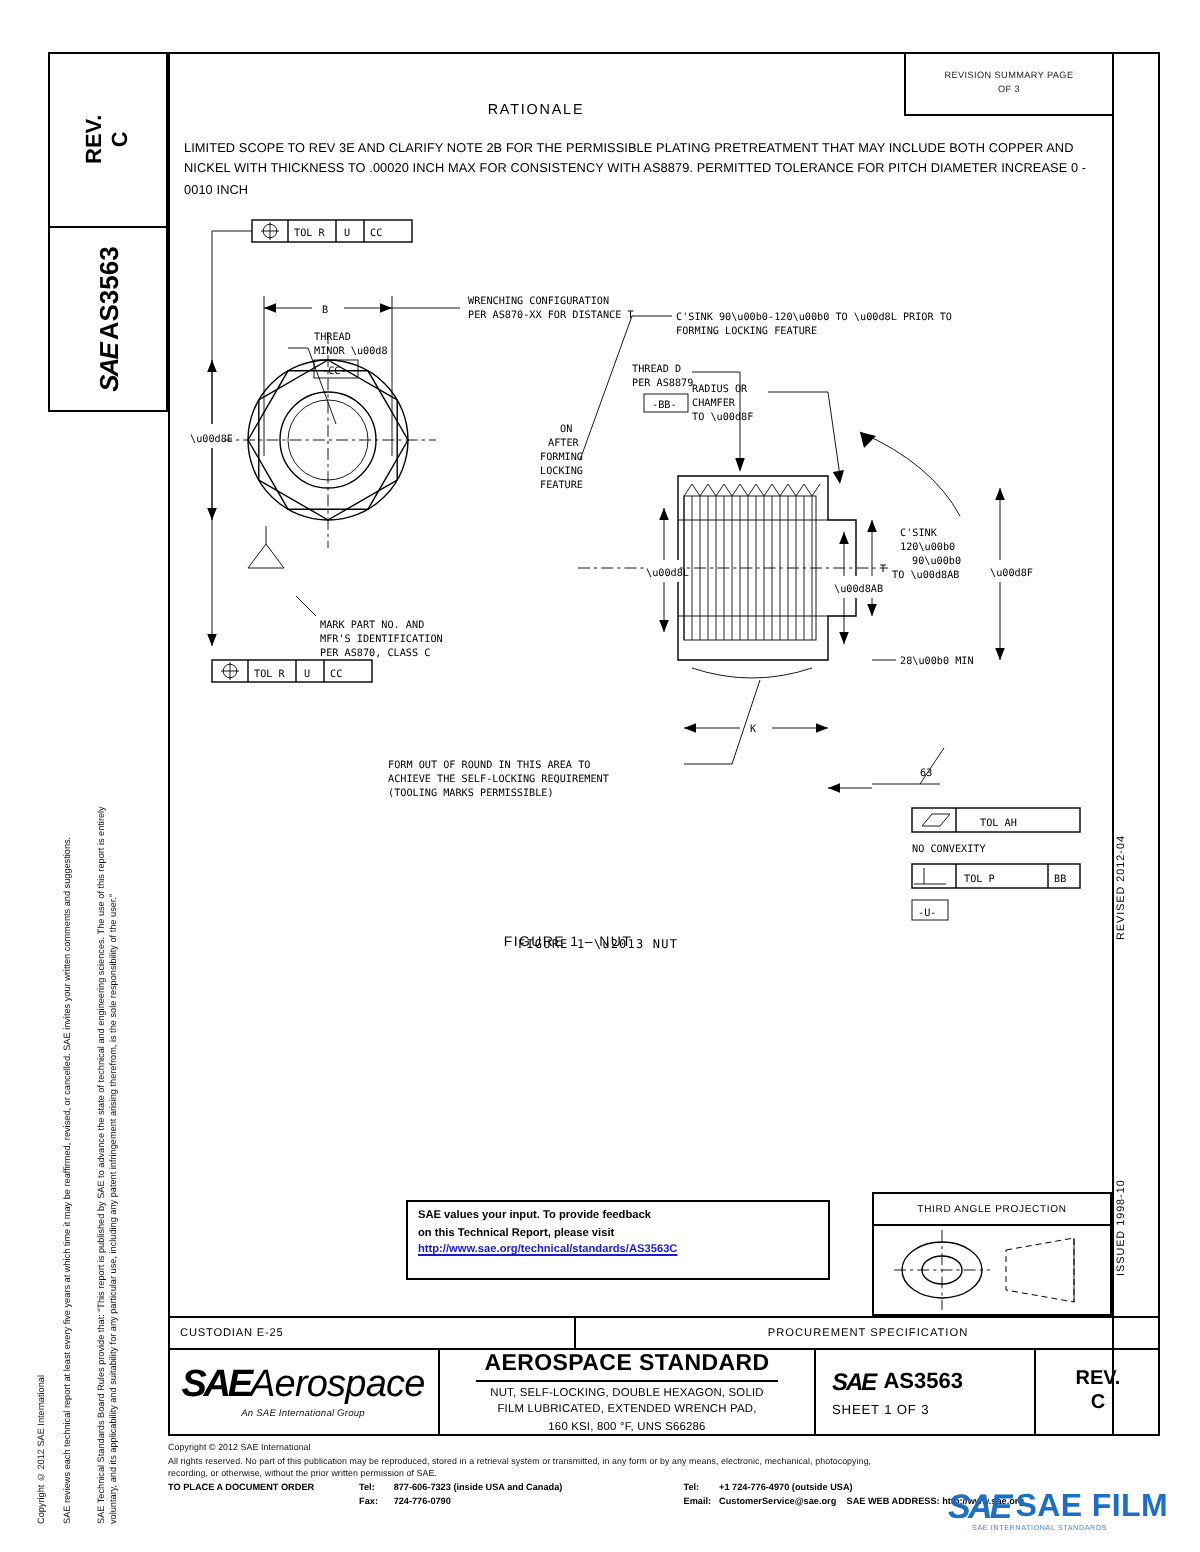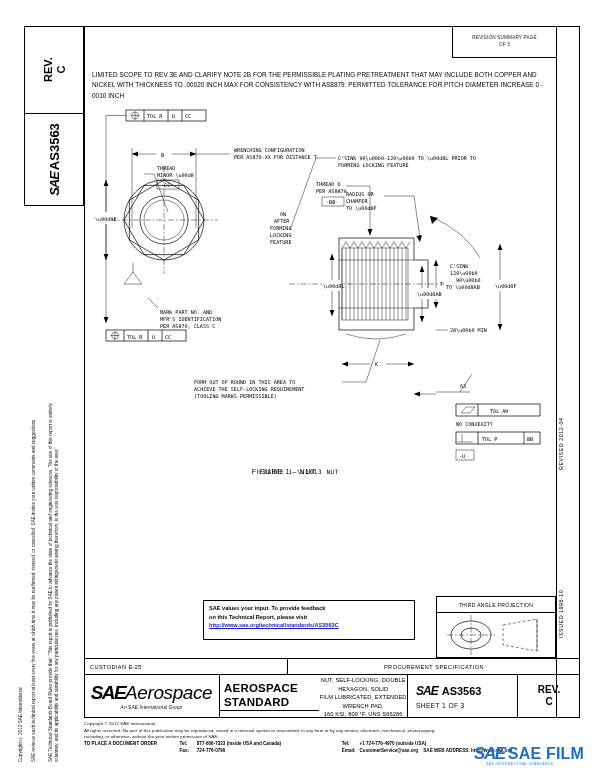--- a/index.html
+++ b/index.html
@@ -143,21 +143,21 @@
     display:flex;flex-direction:column;align-items:center;justify-content:center;
   }
   .logo-row{display:flex;align-items:baseline;white-space:nowrap;}
   .logo-sae{
     font-weight:bold;font-style:italic;font-size:19px;letter-spacing:-1.6px;
   }
   .logo-aero{font-style:italic;font-size:19px;letter-spacing:-.4px;text-align:center;}
   .logo-sub{font-size:4.8px;font-style:italic;margin-top:1px;letter-spacing:.1px;color:#111;}
   #tb-title{
     flex:1;border-right:1.2px solid #000;box-sizing:border-box;
-    display:flex;flex-direction:row;align-items:center;justify-content:flex-start;padding-top:1px;
+    display:flex;flex-direction:column;align-items:center;justify-content:flex-start;padding-top:1px;
   }
   #tb-title .hd{
     font-size:11.5px;font-weight:bold;letter-spacing:.2px;border-bottom:1.1px solid #000;
     padding:0 4px 0px 4px;line-height:1.2;
   }
   #tb-title .sub{font-size:5.7px;line-height:1.5;text-align:center;margin-top:2px;letter-spacing:.1px;}
   #tb-num{
     width:110px;border-right:1.2px solid #000;box-sizing:border-box;
     display:flex;flex-direction:column;justify-content:center;padding-left:8px;
   }
@@ -221,20 +221,21 @@
     <div class="col c1">SAE Technical Standards Board Rules provide that: “This report is published by SAE to advance the state of technical and engineering sciences. The use of this report is entirely voluntary, and its applicability and suitability for any particular use, including any patent infringement arising therefrom, is the sole responsibility of the user.”</div>
     <div class="col c2">SAE reviews each technical report at least every five years at which time it may be reaffirmed, revised, or cancelled. SAE invites your written comments and suggestions.</div>
     <div class="col c3">Copyright © 2012 SAE International</div>
   </div>
 
   <div id="revsum">
     <div>REVISION SUMMARY PAGE</div>
     <div>OF 3</div>
   </div>
 
+  <div id="rationale-title">RATIONALE</div>
   <div id="rationale-body">LIMITED SCOPE TO REV 3E AND CLARIFY NOTE 2B FOR THE PERMISSIBLE PLATING PRETREATMENT THAT MAY INCLUDE BOTH COPPER AND NICKEL WITH THICKNESS TO .00020 INCH MAX FOR CONSISTENCY WITH AS8879. PERMITTED TOLERANCE FOR PITCH DIAMETER INCREASE 0 - 0010 INCH</div>
 
   <div id="dwg">
     <svg width="472" height="470" viewBox="0 0 472 470" xmlns="http://www.w3.org/2000/svg">
 
       <g>
         <rect x="42" y="2" width="80" height="11" class="stk"></rect>
         <line x1="60" y1="2" x2="60" y2="13" class="stk"></line>
         <line x1="84" y1="2" x2="84" y2="13" class="stk"></line>
         <line x1="98" y1="2" x2="98" y2="13" class="stk"></line>

